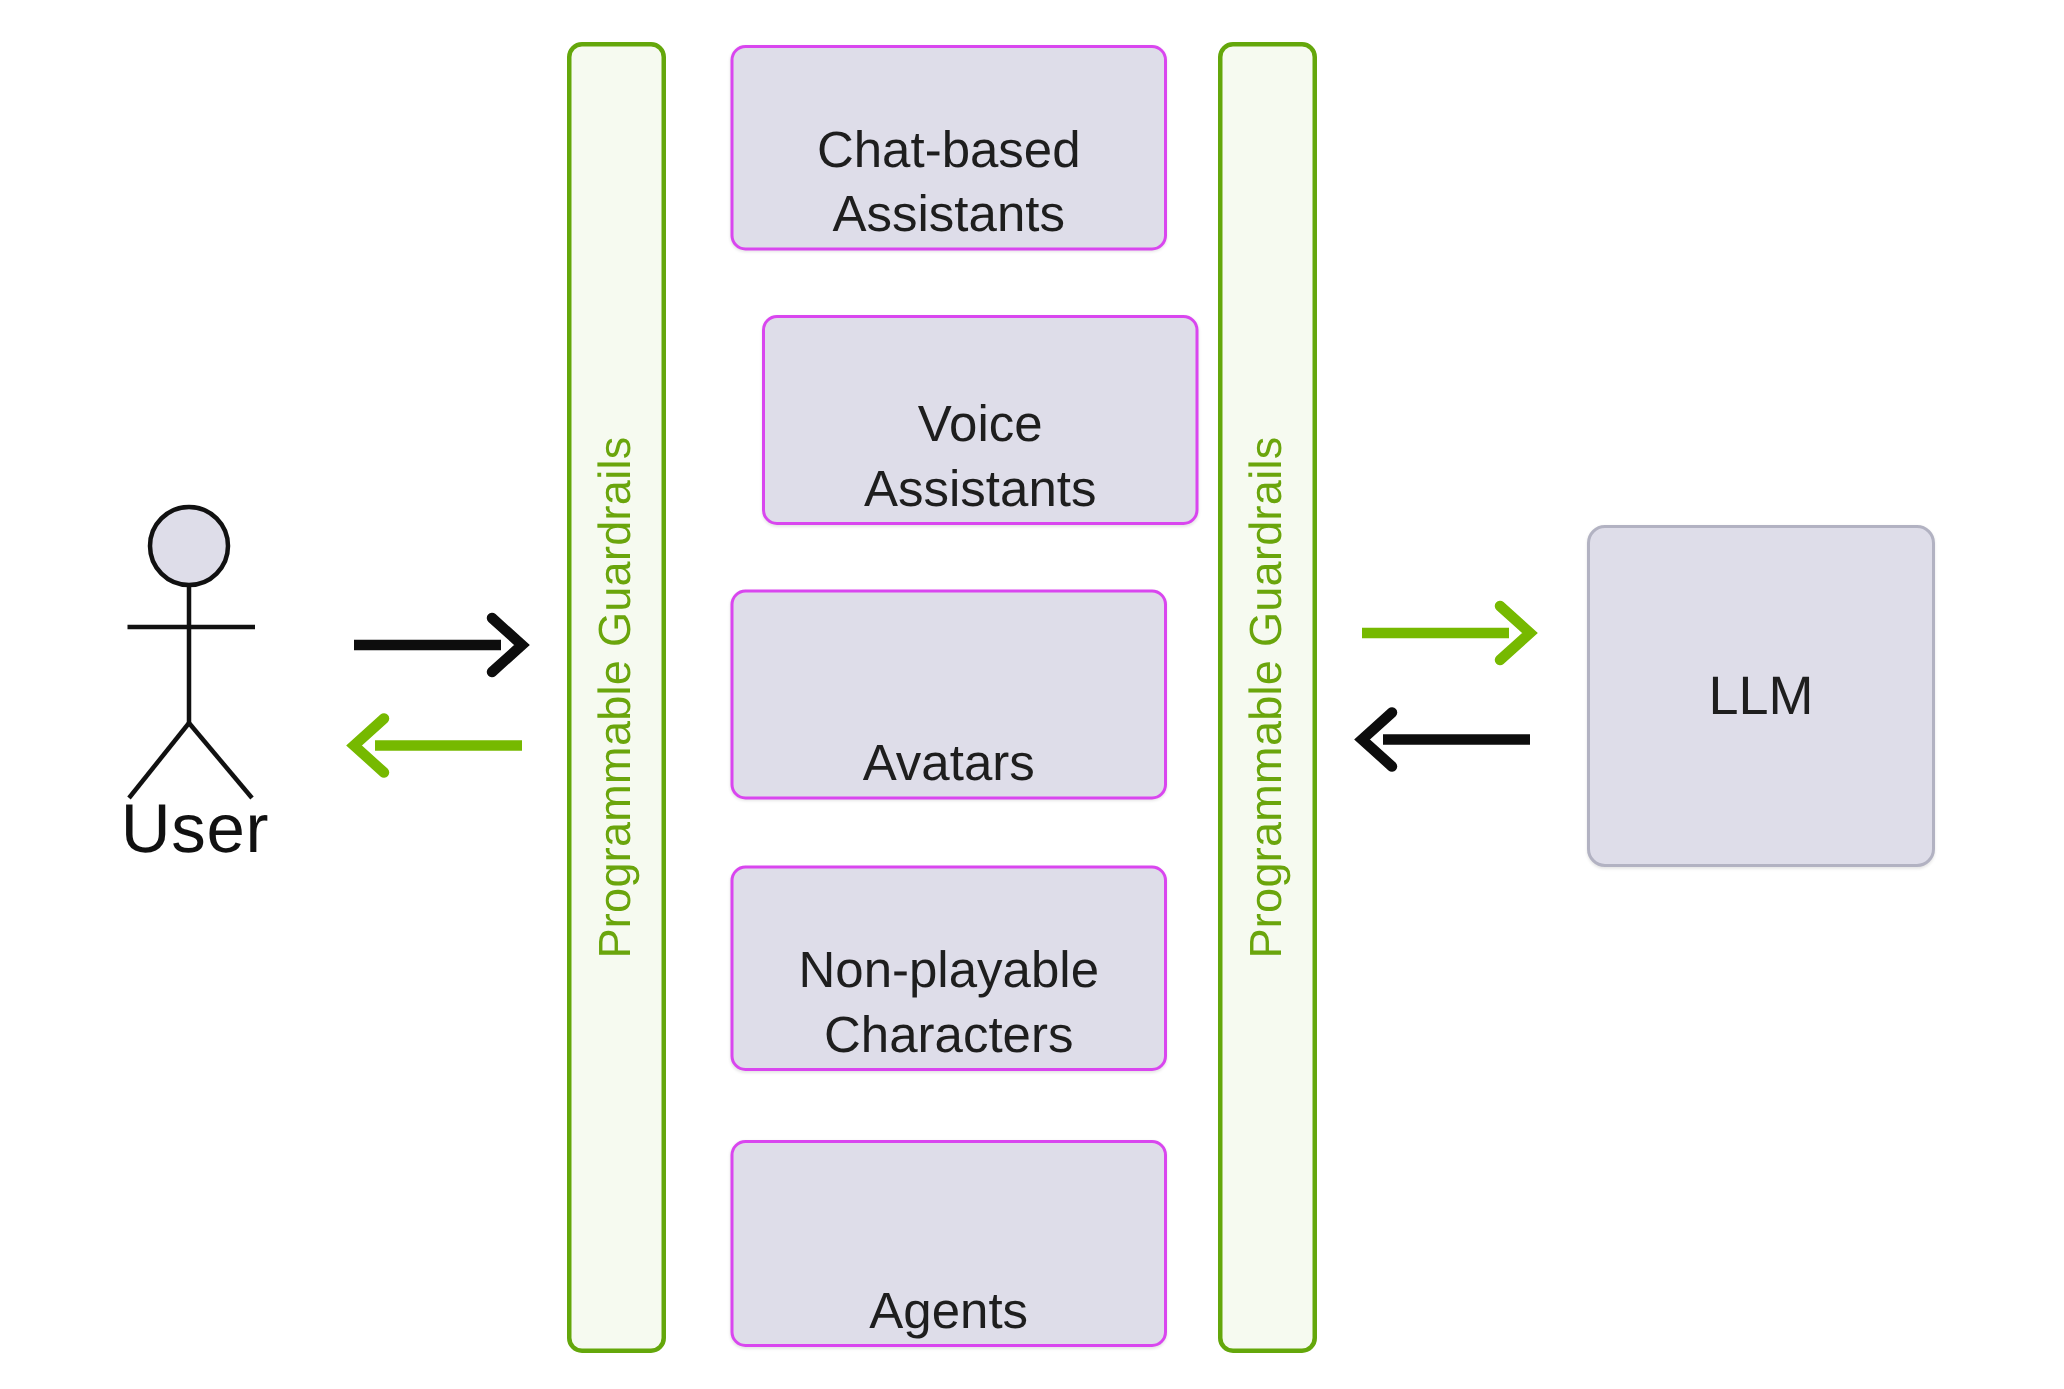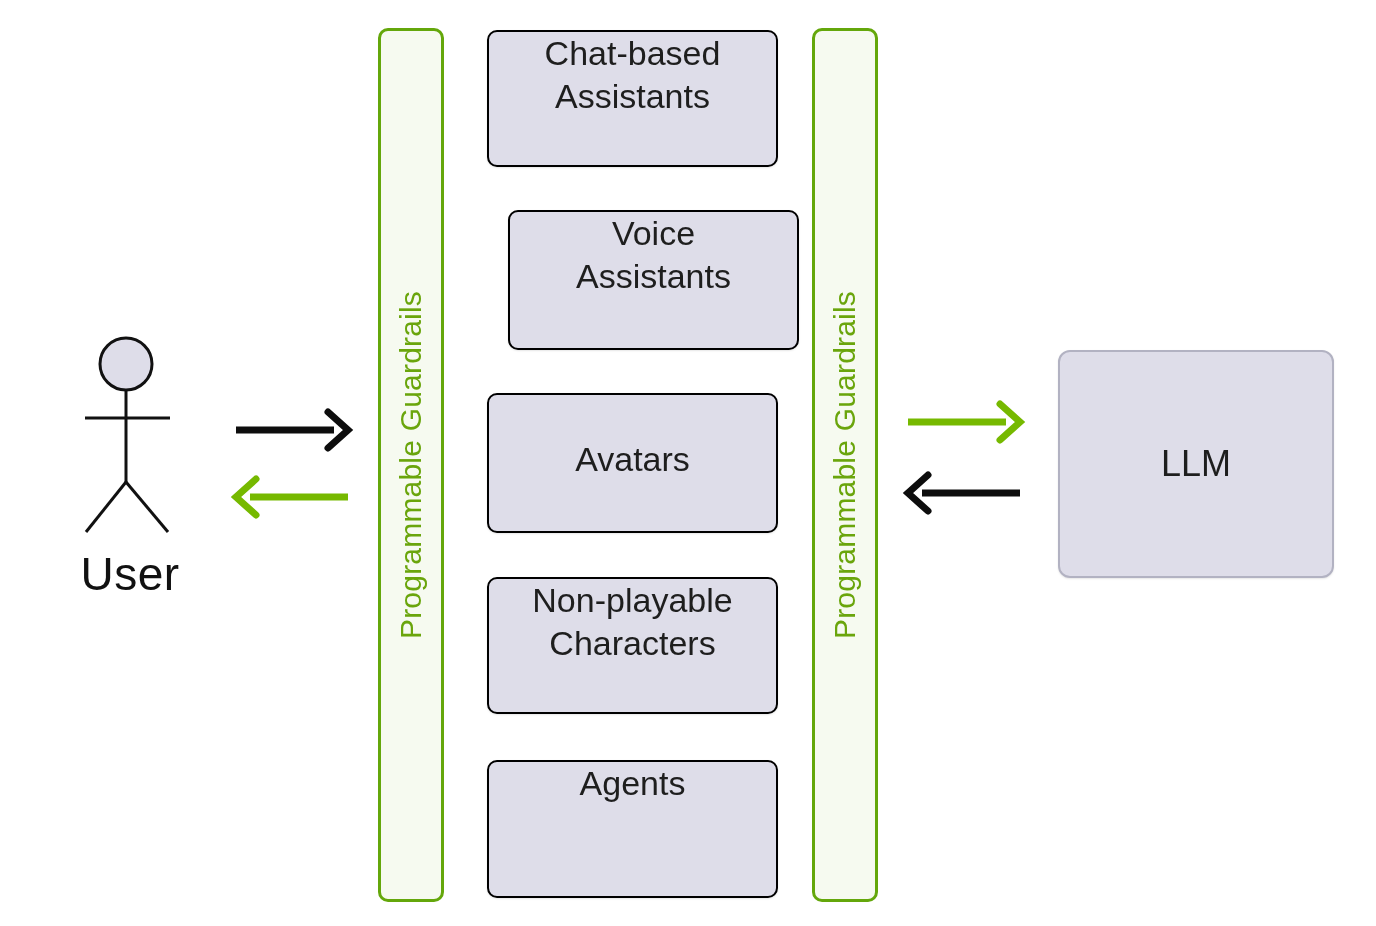--- a/index.html
+++ b/index.html
@@ -22,21 +22,20 @@
   .actor { position: absolute; left: 60px; top: 330px; width: 140px; height: 260px; }
   .actor-svg { position: absolute; left: 0; top: 0; }
   .actor-label {
     position: absolute;
     left: 0; top: 195px;
     width: 140px;
     text-align: center;
     font-size: 46px;
     color: #111111;
     letter-spacing: 0.5px;
-    margin-top: 22px;
   }
 
   
   .arrow { position: absolute; }
 
   
   .guardrail {
     position: absolute;
     top: 28px;
     width: 66px;
@@ -59,39 +58,39 @@
   }
   #guardrail-left  { left: 378px; }
   #guardrail-right { left: 812px; }
 
   
   .card {
     position: absolute;
     left: 487px;
     width: 291px;
     background: #dedde9;
-    border: 2px solid #000000;
+    border: 2px solid #d946ef;
     border-radius: 10px;
     box-sizing: border-box;
     display: flex;
-    align-items: flex-start;
+    align-items: flex-end;
     justify-content: center;
     text-align: center;
     font-size: 34px;
     line-height: 43px;
     color: #1e1e1e;
     box-shadow: 0 1px 2px rgba(0,0,0,0.10);
   }
 
   
   #llm-box {
     position: absolute;
     left: 1058px;
     top: 350px;
-    width: 276px;
+    width: 232px;
     height: 228px;
     background: #dedde9;
     border: 2px solid #b2b2c2;
     border-radius: 12px;
     box-sizing: border-box;
     display: flex;
     align-items: center;
     justify-content: center;
     font-size: 36px;
     color: #1e1e1e;

